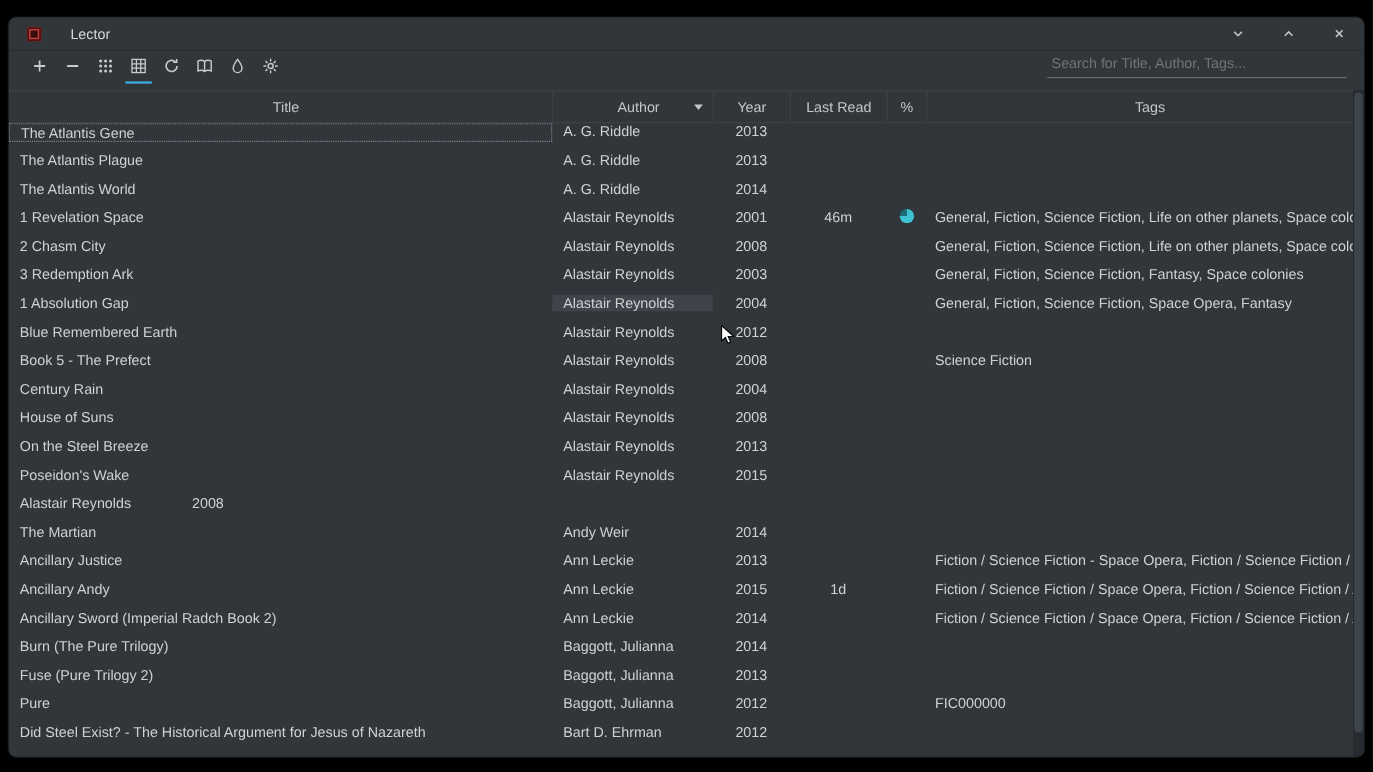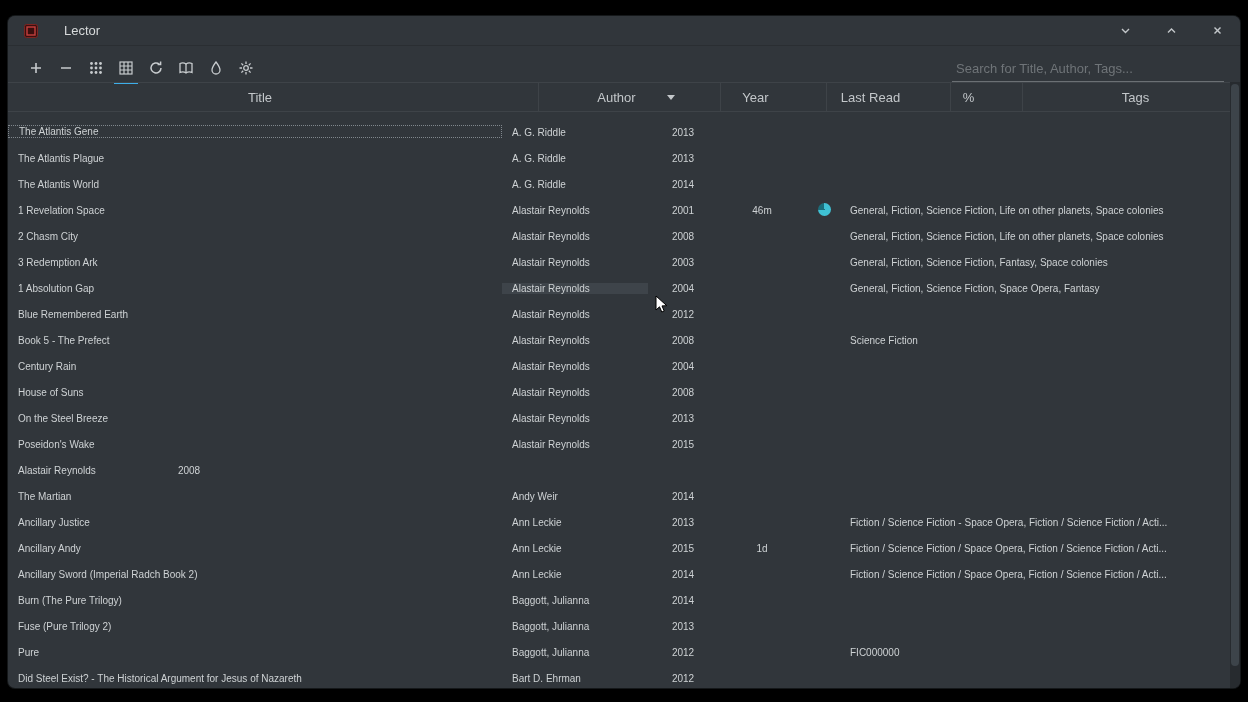--- a/index.html
+++ b/index.html
@@ -20,21 +20,21 @@
   }
   .app-icon{width:14px;height:14px;margin-left:4px;flex:0 0 auto;}
   .titlebar-title{margin-left:10px;font-size:13px;color:#d6d9da;}
   .titlebar-spacer{flex:1;}
   .win-btn{
     width:22px;height:22px;display:flex;align-items:center;justify-content:center;
     color:#c2c6c9;cursor:default;margin-left:8px;
   }
   
   .toolbar{
-    height:36px;display:flex;align-items:flex-end;padding:0 14px;gap:2px;box-sizing:border-box;
+    height:36px;display:flex;align-items:flex-start;padding:0 14px;gap:2px;box-sizing:border-box;
   }
   .tool-btn{
     width:28px;height:28px;display:flex;align-items:center;justify-content:center;
     border:none;background:transparent;border-radius:2px;position:relative;padding:0;
   }
   .tool-btn.active::after{
     content:"";position:absolute;left:2px;right:2px;bottom:-2px;height:2px;background:#3daee9;
   }
   .tool-btn svg{display:block;}
   .search-wrap{margin-left:auto;margin-right:2px;width:272px;}
@@ -42,34 +42,34 @@
     width:100%;box-sizing:border-box;background:transparent;border:none;
     border-bottom:1px solid #6b7074;color:#d0d3d5;font-size:13px;padding:4px 4px 5px 4px;
     font-family:"Liberation Sans","DejaVu Sans",sans-serif;outline:none;
   }
   .search-input::placeholder{color:#6f7478;}
   
   .table{position:relative;}
   .thead{
     height:30px;display:flex;align-items:center;box-sizing:border-box;
     border-top:1px solid #3e4348;border-bottom:1px solid #3e4348;
-    font-size:13px;color:#c3c7ca;gap:36px;
+    font-size:13px;color:#c3c7ca;
   }
   .th{
     height:100%;display:flex;align-items:center;justify-content:center;
     box-sizing:border-box;position:relative;
   }
   .th + .th{border-left:1px solid #3e4348;}
   .sort-arrow{
     position:absolute;right:9px;top:50%;margin-top:-2px;width:0;height:0;
     border-left:4px solid transparent;border-right:4px solid transparent;
     border-top:5px solid #c3c7ca;
   }
   .tbody{position:relative;}
-  .row{height:26px;display:flex;align-items:flex-end;font-size:10px;color:#ced2d4;}
+  .row{height:26px;display:flex;align-items:flex-start;font-size:13px;color:#ced2d4;}
   .cell{display:flex;align-items:center;box-sizing:border-box;overflow:hidden;white-space:nowrap;}
   .c-title{flex:0 0 494px;padding-left:10px;}
   .c-author{flex:0 0 146px;padding-left:10px;}
   .c-year{flex:0 0 70px;justify-content:center;}
   .c-last{flex:0 0 88px;justify-content:center;}
   .c-pct{flex:0 0 36px;justify-content:center;}
   .c-tags{flex:1;padding-left:8px;}
   .row.focused .c-title{border:1px dotted #80878d;}
   .cell.hovered{background:#3e444a;}
   .pie{width:13px;height:13px;border-radius:50%;}

